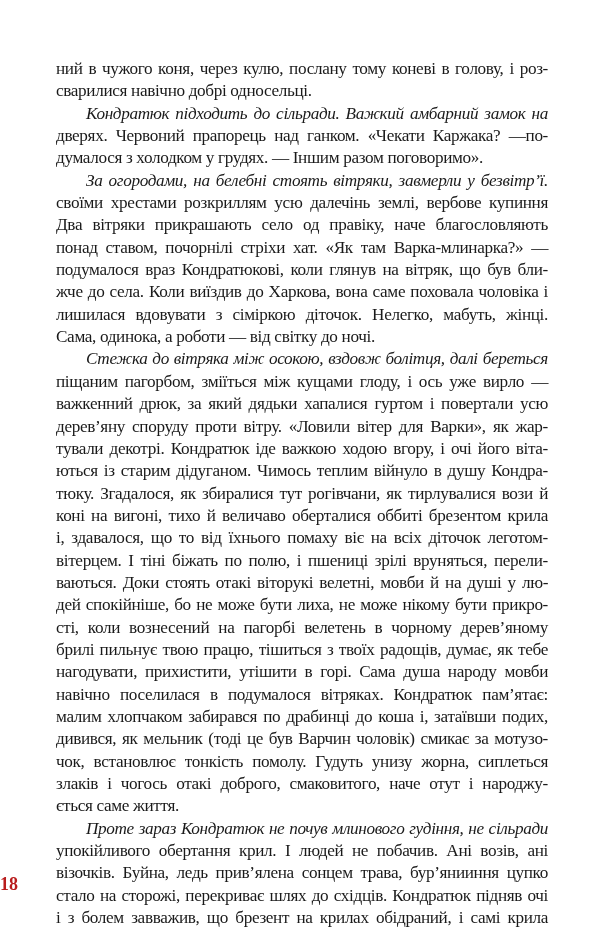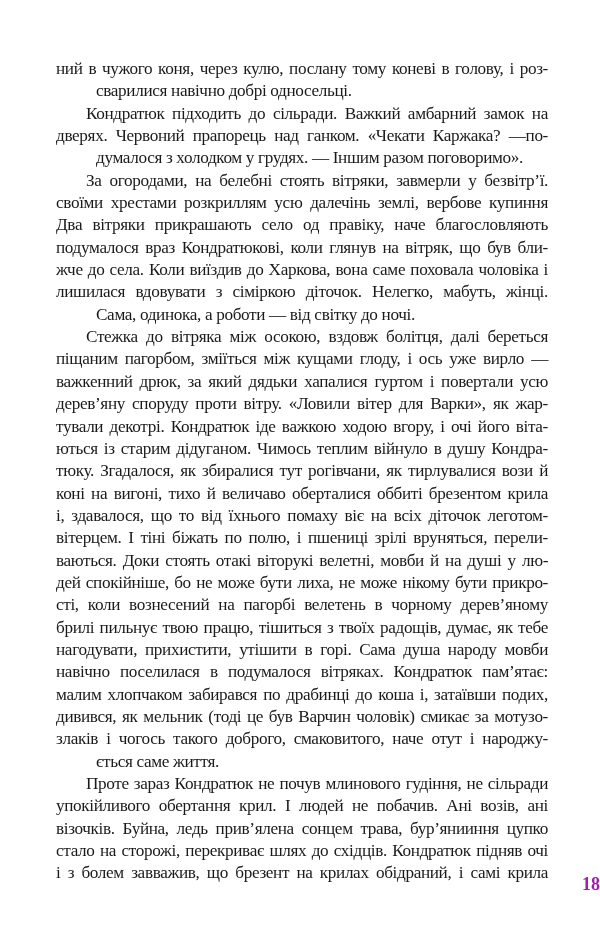--- a/index.html
+++ b/index.html
@@ -37,55 +37,56 @@
     display: block;
     height: 22.35px;
     white-space: nowrap;
     text-align: justify;
     text-align-last: justify;
     overflow: visible;
   }
   .line.last {
     text-align: left;
     text-align-last: left;
-    margin-left: 40px;
   }
   .line.indent {
     padding-left: 30px;
+    font-style: italic;
   }
   .page-number {
     position: absolute;
     left: 0;
     width: 600px;
     top: 870px;
-    text-align: right;
+    text-align: left;
     font-family: "Liberation Serif", "DejaVu Serif", serif;
     font-size: 18px;
     font-weight: bold;
-    color: #a21caf;
+    color: #b91c1c;
   }
 </style>
 </head>
 <body>
 
 <div class="page">
   <div class="text-block" id="text-block">
       <div>
         <span class="line">ний в чужого коня, через кулю, послану тому коневі в голову, і роз-</span>
         <span class="line last">сварилися навічно добрі односельці.</span>
       </div>
       <div>
         <span class="line indent">Кондратюк підходить до сільради. Важкий амбарний замок на</span>
         <span class="line">дверях. Червоний прапорець над ганком. «Чекати Каржака? —по-</span>
         <span class="line last">думалося з холодком у грудях. — Іншим разом поговоримо».</span>
       </div>
       <div>
         <span class="line indent">За огородами, на белебні стоять вітряки, завмерли у безвітр’ї.</span>
         <span class="line">своїми хрестами розкриллям усю далечінь землі, вербове купиння</span>
         <span class="line">Два вітряки прикрашають село од правіку, наче благословляють</span>
+        <span class="line">понад ставом, почорнілі стріхи хат. «Як там Варка-млинарка?» —</span>
         <span class="line">подумалося враз Кондратюкові, коли глянув на вітряк, що був бли-</span>
         <span class="line">жче до села. Коли виїздив до Харкова, вона саме поховала чоловіка і</span>
         <span class="line">лишилася вдовувати з сіміркою діточок. Нелегко, мабуть, жінці.</span>
         <span class="line last">Сама, одинока, а роботи — від світку до ночі.</span>
       </div>
       <div>
         <span class="line indent">Стежка до вітряка між осокою, вздовж болітця, далі береться</span>
         <span class="line">піщаним пагорбом, зміїться між кущами глоду, і ось уже вирло —</span>
         <span class="line">важкенний дрюк, за який дядьки хапалися гуртом і повертали усю</span>
         <span class="line">дерев’яну споруду проти вітру. «Ловили вітер для Варки», як жар-</span>
@@ -96,21 +97,22 @@
         <span class="line">і, здавалося, що то від їхнього помаху віє на всіх діточок леготом-</span>
         <span class="line">вітерцем. І тіні біжать по полю, і пшениці зрілі вруняться, перели-</span>
         <span class="line">ваються. Доки стоять отакі віторукі велетні, мовби й на душі у лю-</span>
         <span class="line">дей спокійніше, бо не може бути лиха, не може нікому бути прикро-</span>
         <span class="line">сті, коли вознесений на пагорбі велетень в чорному дерев’яному</span>
         <span class="line">брилі пильнує твою працю, тішиться з твоїх радощів, думає, як тебе</span>
         <span class="line">нагодувати, прихистити, утішити в горі. Сама душа народу мовби</span>
         <span class="line">навічно поселилася в подумалося вітряках. Кондратюк пам’ятає:</span>
         <span class="line">малим хлопчаком забирався по драбинці до коша і, затаївши подих,</span>
         <span class="line">дивився, як мельник (тоді це був Варчин чоловік) смикає за мотузо-</span>
-        <span class="line">злаків і чогось такого доброго, смаковитого, наче отут і народжу-</span>
+        <span class="line">чок, встановлює тонкість помолу. Гудуть унизу жорна, сиплеться</span>
+        <span class="line">злаків і чогось отакі доброго, смаковитого, наче отут і народжу-</span>
         <span class="line last">ється саме життя.</span>
       </div>
       <div>
         <span class="line indent">Проте зараз Кондратюк не почув млинового гудіння, не сільради</span>
         <span class="line">упокійливого обертання крил. І людей не побачив. Ані возів, ані</span>
         <span class="line">візочків. Буйна, ледь прив’ялена сонцем трава, бур’янииння цупко</span>
         <span class="line">стало на сторожі, перекриває шлях до східців. Кондратюк підняв очі</span>
         <span class="line">і з болем завважив, що брезент на крилах обідраний, і самі крила</span>
       </div>
     </div>

